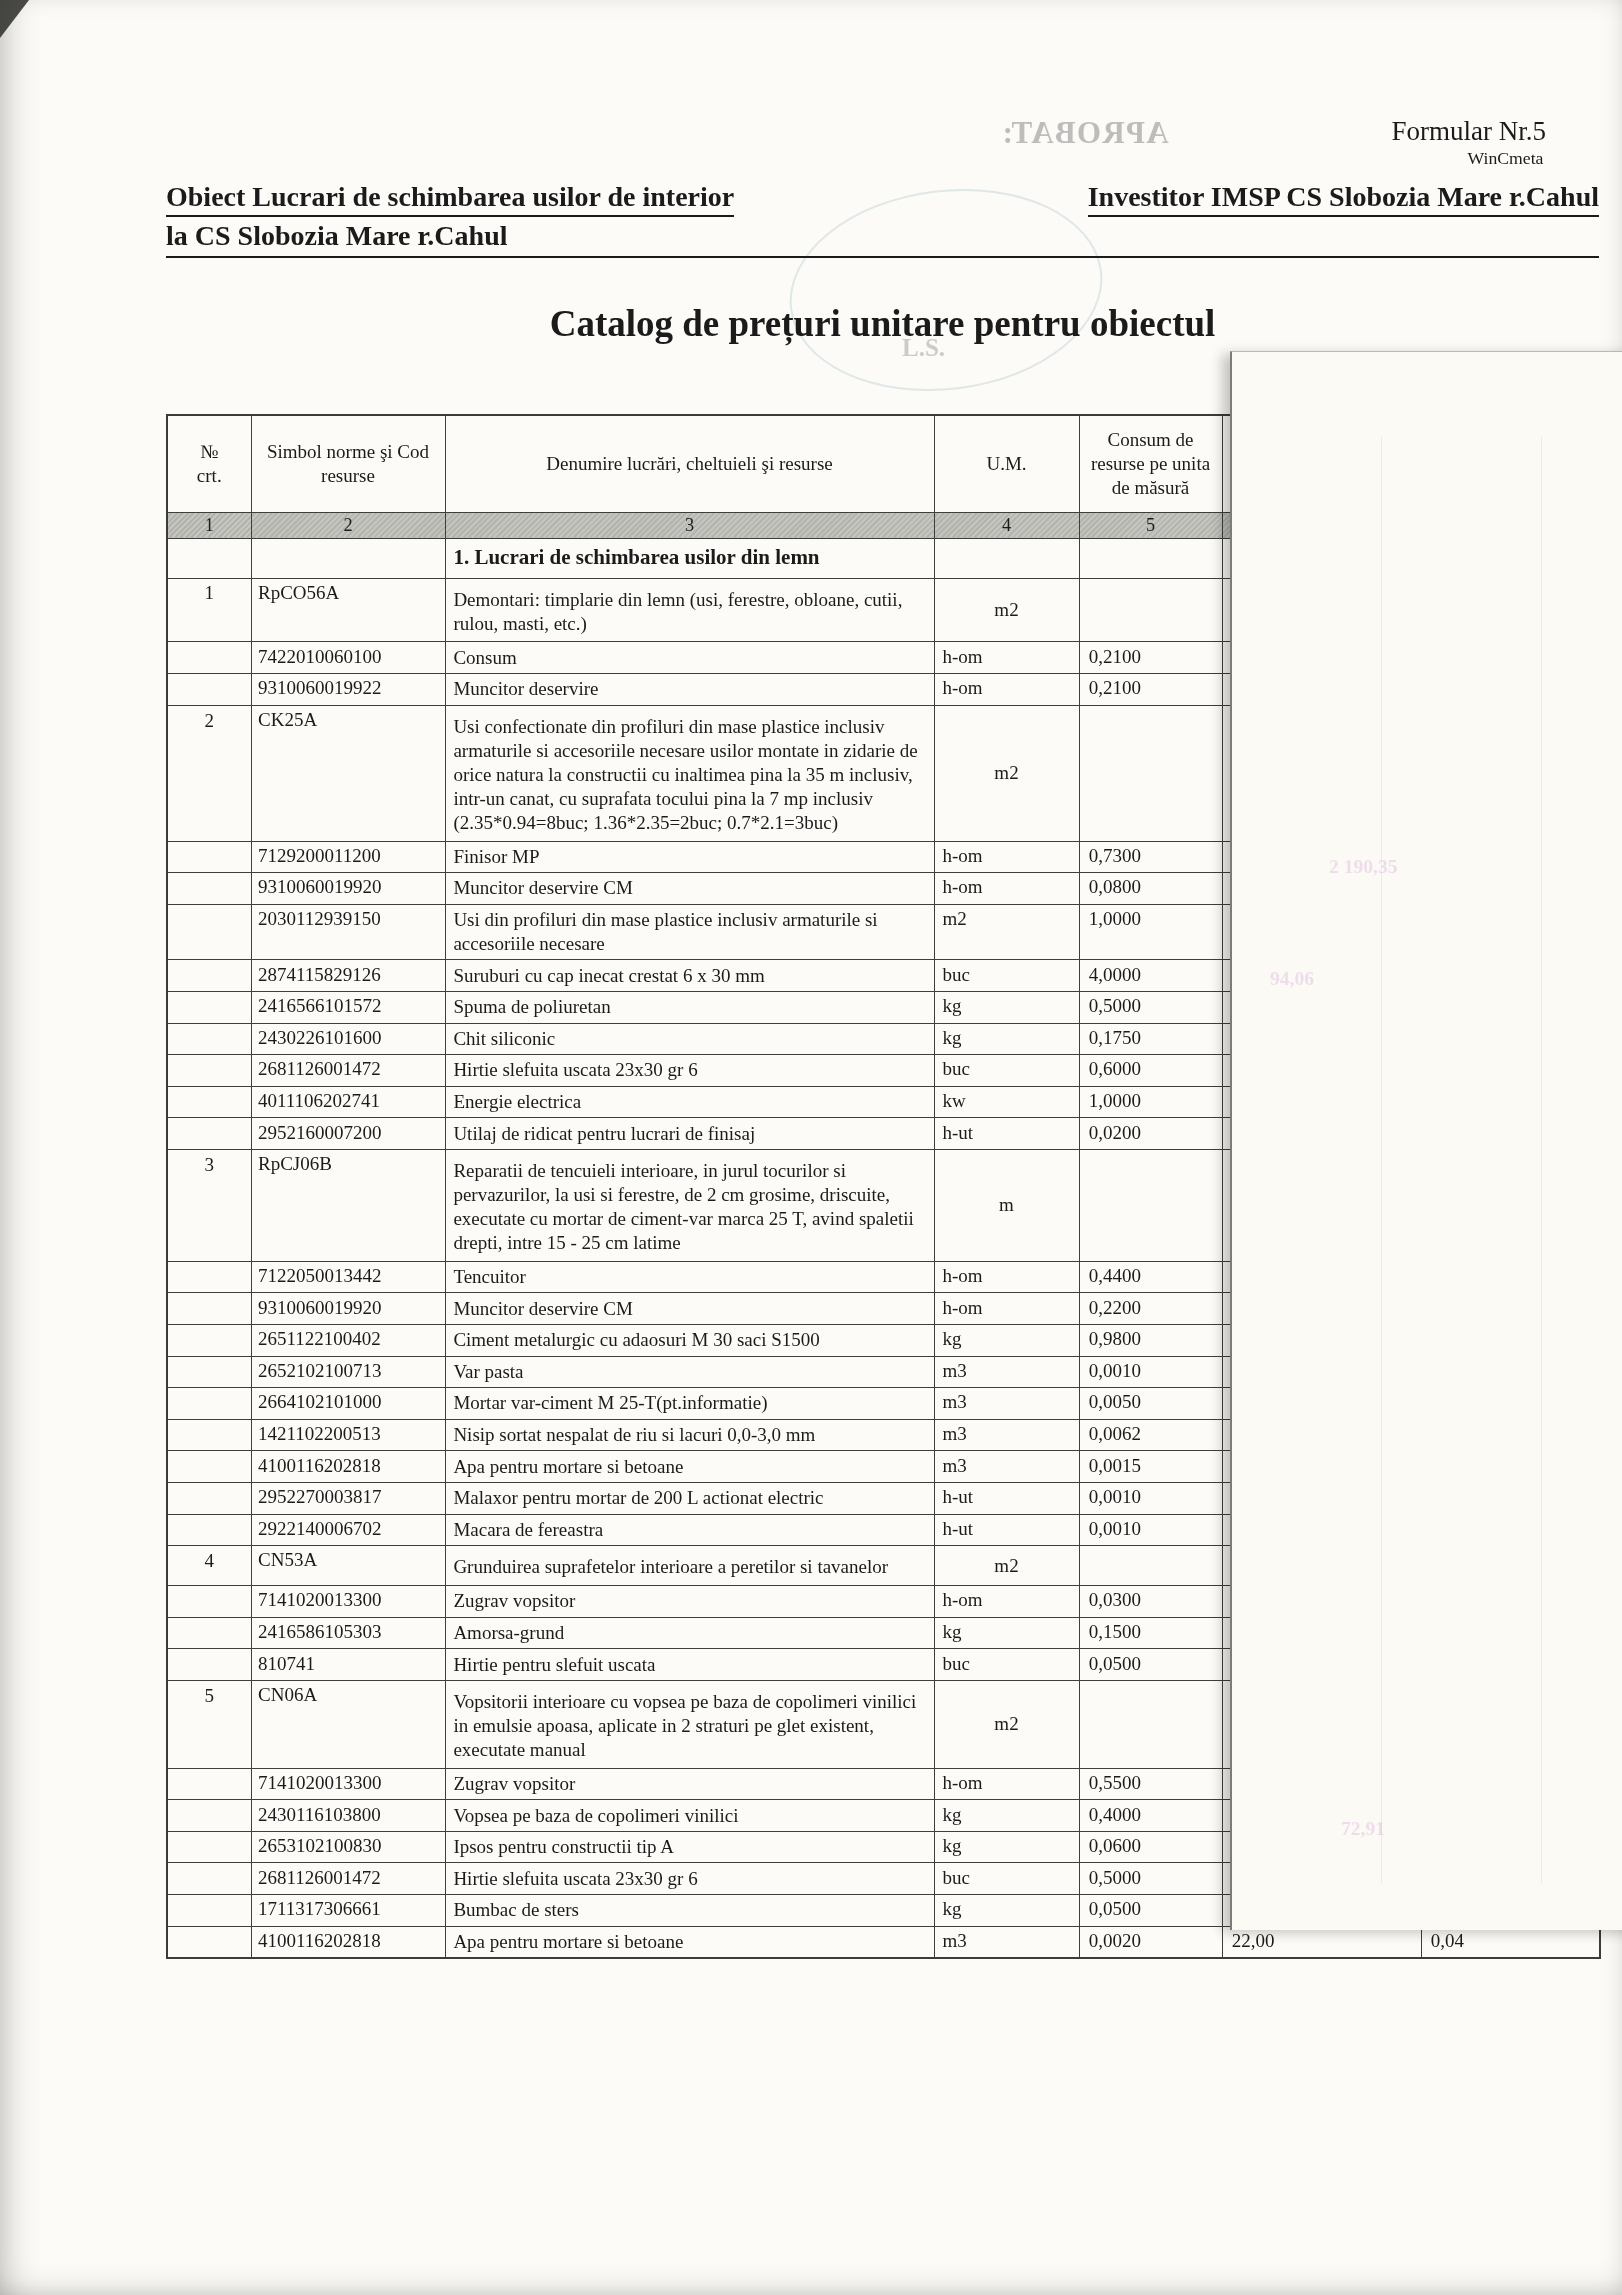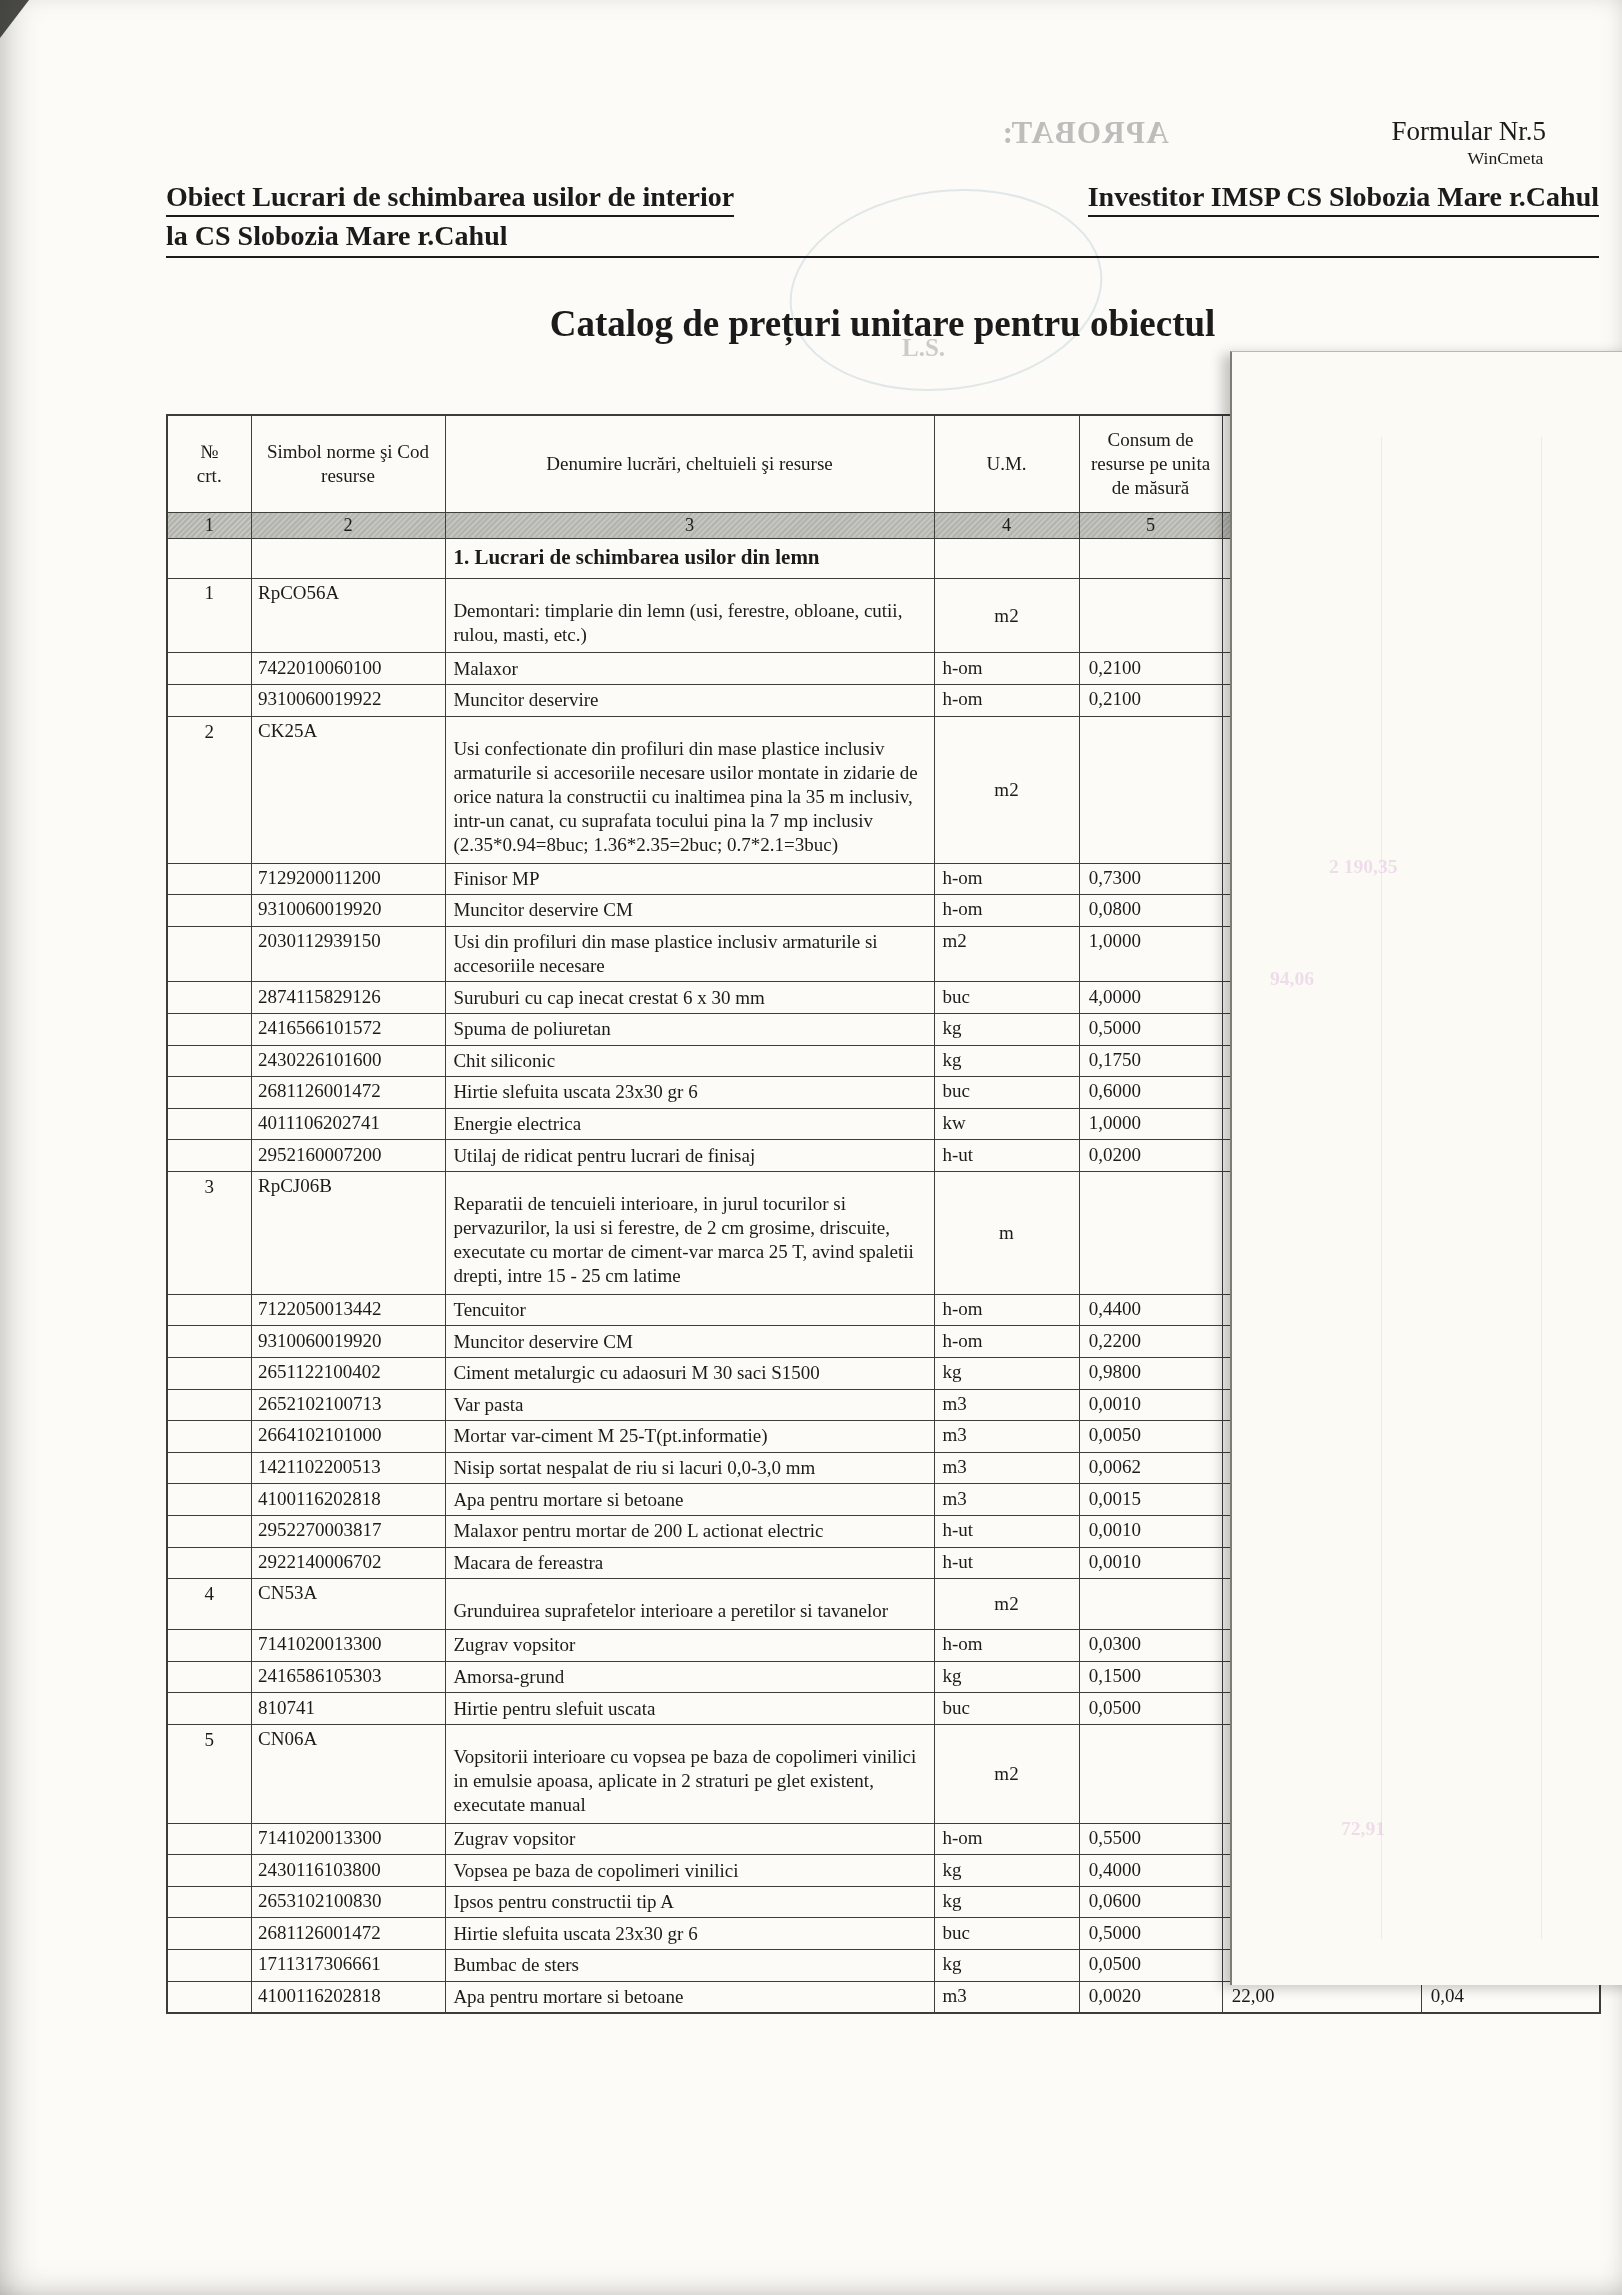--- a/index.html
+++ b/index.html
@@ -46,21 +46,21 @@
   .catalog thead tr.numrow th { height:26px; font-weight:normal; font-size:18.3px;
     text-align:center; vertical-align:middle;
     background:repeating-linear-gradient(135deg,#c8c8c3 0 2px,#b1b1ab 2px 3.9px); }
   td.c-nr   { text-align:center; vertical-align:top; padding-top:3.9px; }
   td.c-code { vertical-align:top; padding:3.3px 3.9px 2.6px 6.5px; }
   td.c-name { vertical-align:top; padding:3.3px 5.2px 3.3px 7.9px; line-height:24px; }
   td.c-um   { vertical-align:top; padding:3.3px 3.9px 2.6px 7.9px; }
   td.c-consum, td.c-c6, td.c-c7 { vertical-align:top; padding:3.3px 3.9px 2.6px 9.2px; }
   tr.row-res td { height:27.5px; }
   tr.row-item td.c-um { text-align:center; vertical-align:middle; padding:0; }
-  tr.row-item td.c-name { padding-top:20px; padding-bottom:5.9px; }
+  tr.row-item td.c-name { padding-top:9px; padding-bottom:5.9px; }
   tr.row-section td.c-name { font-weight:bold; font-size:21px; line-height:26px;
     padding:5.9px 5.2px 7.2px 7.9px; }
 
   .overlay-sheet { position:absolute; left:1064px; top:-63px; bottom:29px; width:576px;
     background:#fbfaf5; border-left:2px solid #7d7d75; border-top:1.3px solid #b9b9b1;
     box-shadow:-7.9px 2.6px 11.8px rgba(0,0,0,0.22); }
   .ov-line { position:absolute; top:85px; bottom:46px; width:1.3px; background:rgba(40,40,40,0.07); }
   .v1 { left:149px; } .v2 { left:309px; }
   .ghost-num { position:absolute; font-size:19.6px; color:#a21caf; opacity:0.13;font-weight:bold; }
   .g0 { top:504px;  left:97px; }
@@ -144,21 +144,21 @@
             <td class="c-code">RpCO56A</td>
             <td class="c-name">Demontari: timplarie din lemn (usi, ferestre, obloane, cutii, rulou, masti, etc.)</td>
             <td class="c-um">m2</td>
             <td class="c-consum"></td>
             <td class="c-c6"></td>
             <td class="c-c7"></td>
           </tr>
           <tr class="row-res">
             <td class="c-nr"></td>
             <td class="c-code">7422010060100</td>
-            <td class="c-name">Malaxor</td>
+            <td class="c-name">Consum</td>
             <td class="c-um">h-om</td>
             <td class="c-consum">0,2100</td>
             <td class="c-c6"></td>
             <td class="c-c7"></td>
           </tr>
           <tr class="row-res">
             <td class="c-nr"></td>
             <td class="c-code">9310060019922</td>
             <td class="c-name">Muncitor deservire</td>
             <td class="c-um">h-om</td>

